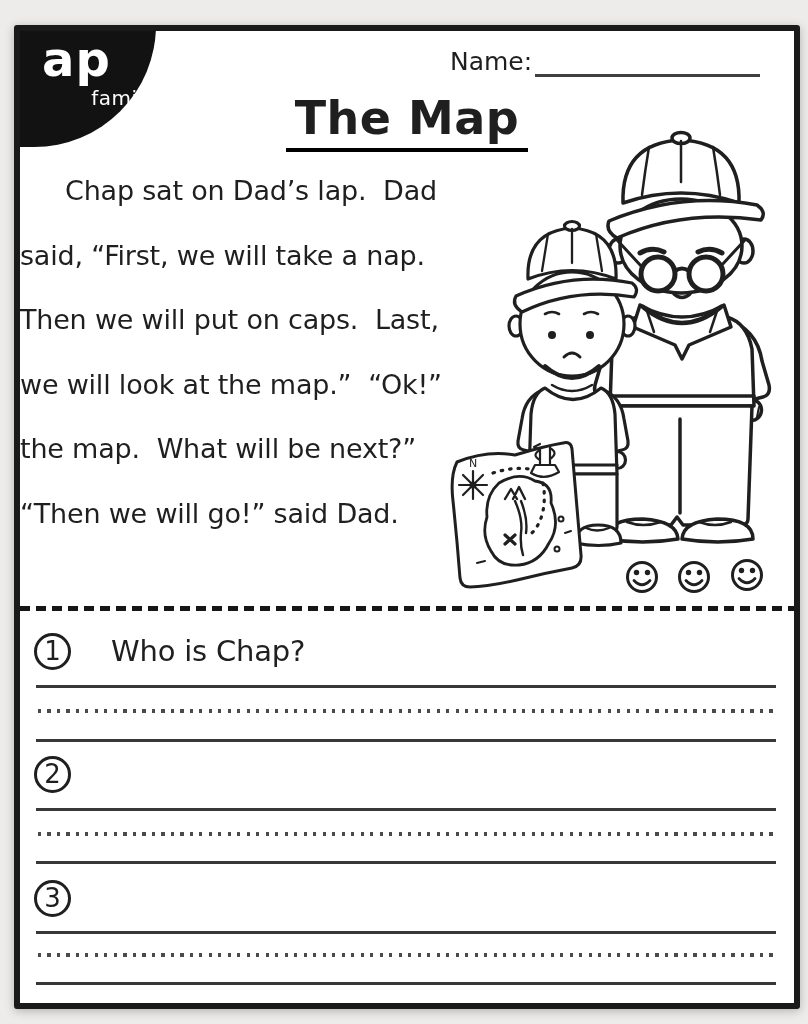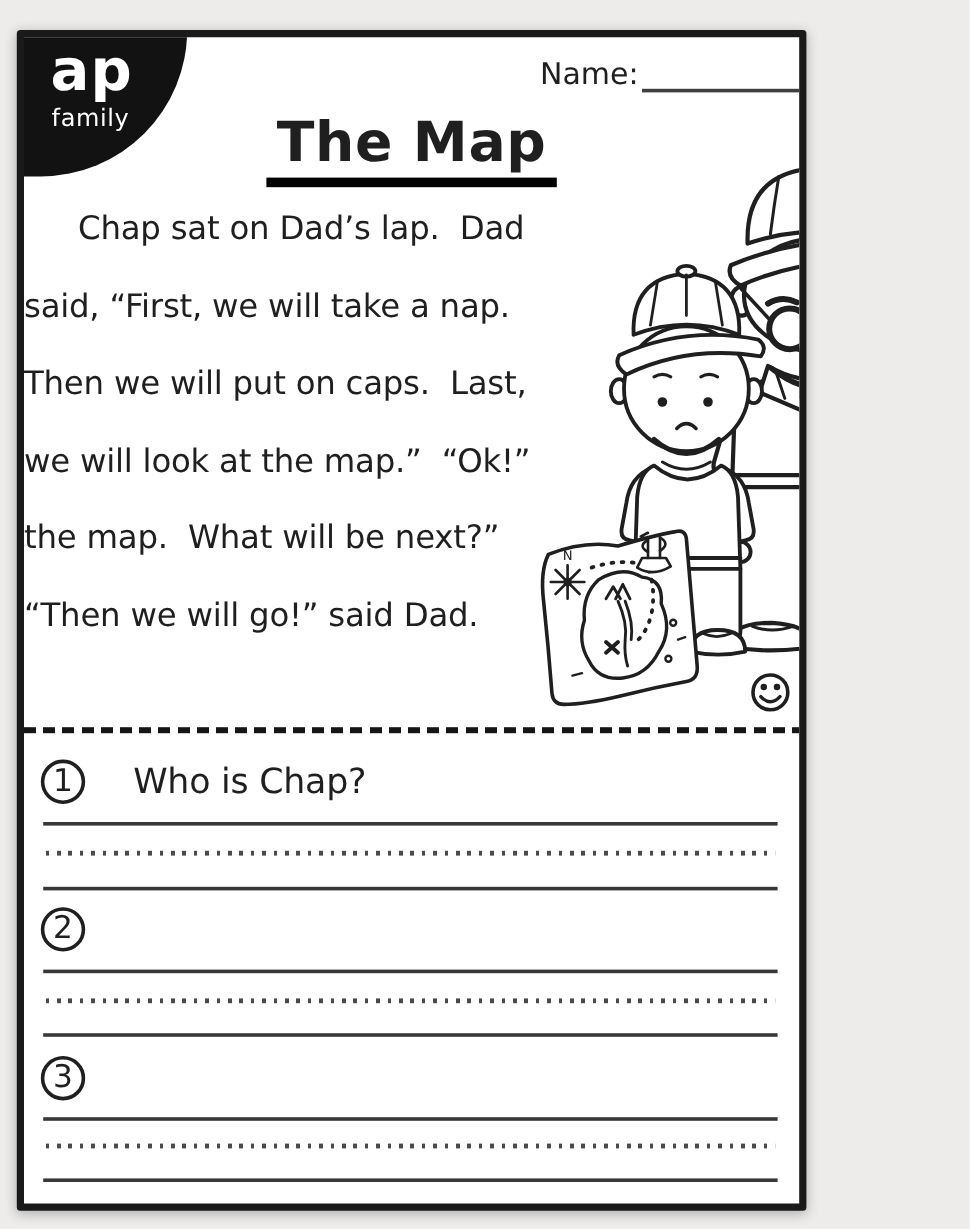--- a/index.html
+++ b/index.html
@@ -3,46 +3,46 @@
 <meta charset="utf-8">
 <style>
   html,body{margin:0;padding:0;}
   body{
     width:808px;height:1024px;position:relative;overflow:hidden;
     background:#edecea;
     font-family:"DejaVu Sans","Liberation Sans",sans-serif;
     color:#1f1f1f;
   }
   .page{
-    position:absolute;left:14px;top:25px;width:658px;height:984px;
+    position:absolute;left:14px;top:25px;width:786px;height:984px;
     box-sizing:border-box;background:#ffffff;
     border:6px solid #1a1a1a;border-radius:3px;
     box-shadow:0 2px 10px rgba(0,0,0,.25);
     overflow:hidden;
   }
   
   .badge{
     position:absolute;left:-6px;top:-6px;width:142px;height:122px;
     background:#121212;border-radius:0 0 130px 0;
     color:#fff;box-sizing:border-box;padding:10px 0 0 28px;
   }
   .badge .brand{font-size:48px;font-weight:bold;letter-spacing:1px;line-height:1;}
-  .badge .sub{font-size:20px;margin-top:3px;margin-left:1px;letter-spacing:.5px;}
+  .badge .sub{font-size:20px;margin-top:3px;margin-left:1px;letter-spacing:.5px;text-align:right;}
   
   .name-row{
     position:absolute;left:430px;top:10px;width:310px;height:36px;
     display:flex;align-items:flex-end;
   }
   .name-label{font-size:25px;font-weight:normal;line-height:30px;padding-right:3px;}
   .name-line{flex:1;border-bottom:3px solid #3f3f3f;height:28px;}
   
   .title-wrap{position:absolute;left:0;top:60px;width:100%;text-align:center;}
   .title{
     display:inline-block;font-size:46px;font-weight:bold;letter-spacing:.5px;
-    border-bottom:8px solid #000000;padding:0 9px 3px 9px;
+    border-bottom:4px solid #000000;padding:0 9px 3px 9px;
   }
   
   .story{position:absolute;left:0;top:128px;width:472px;}
   .story-line{
     white-space:pre;font-size:27px;line-height:64.6px;letter-spacing:-.2px;
   }
   .story-line:first-child{padding-left:45px;}
   
   svg.illustration{position:absolute;left:401px;top:88px;width:354px;height:492px;}
   

